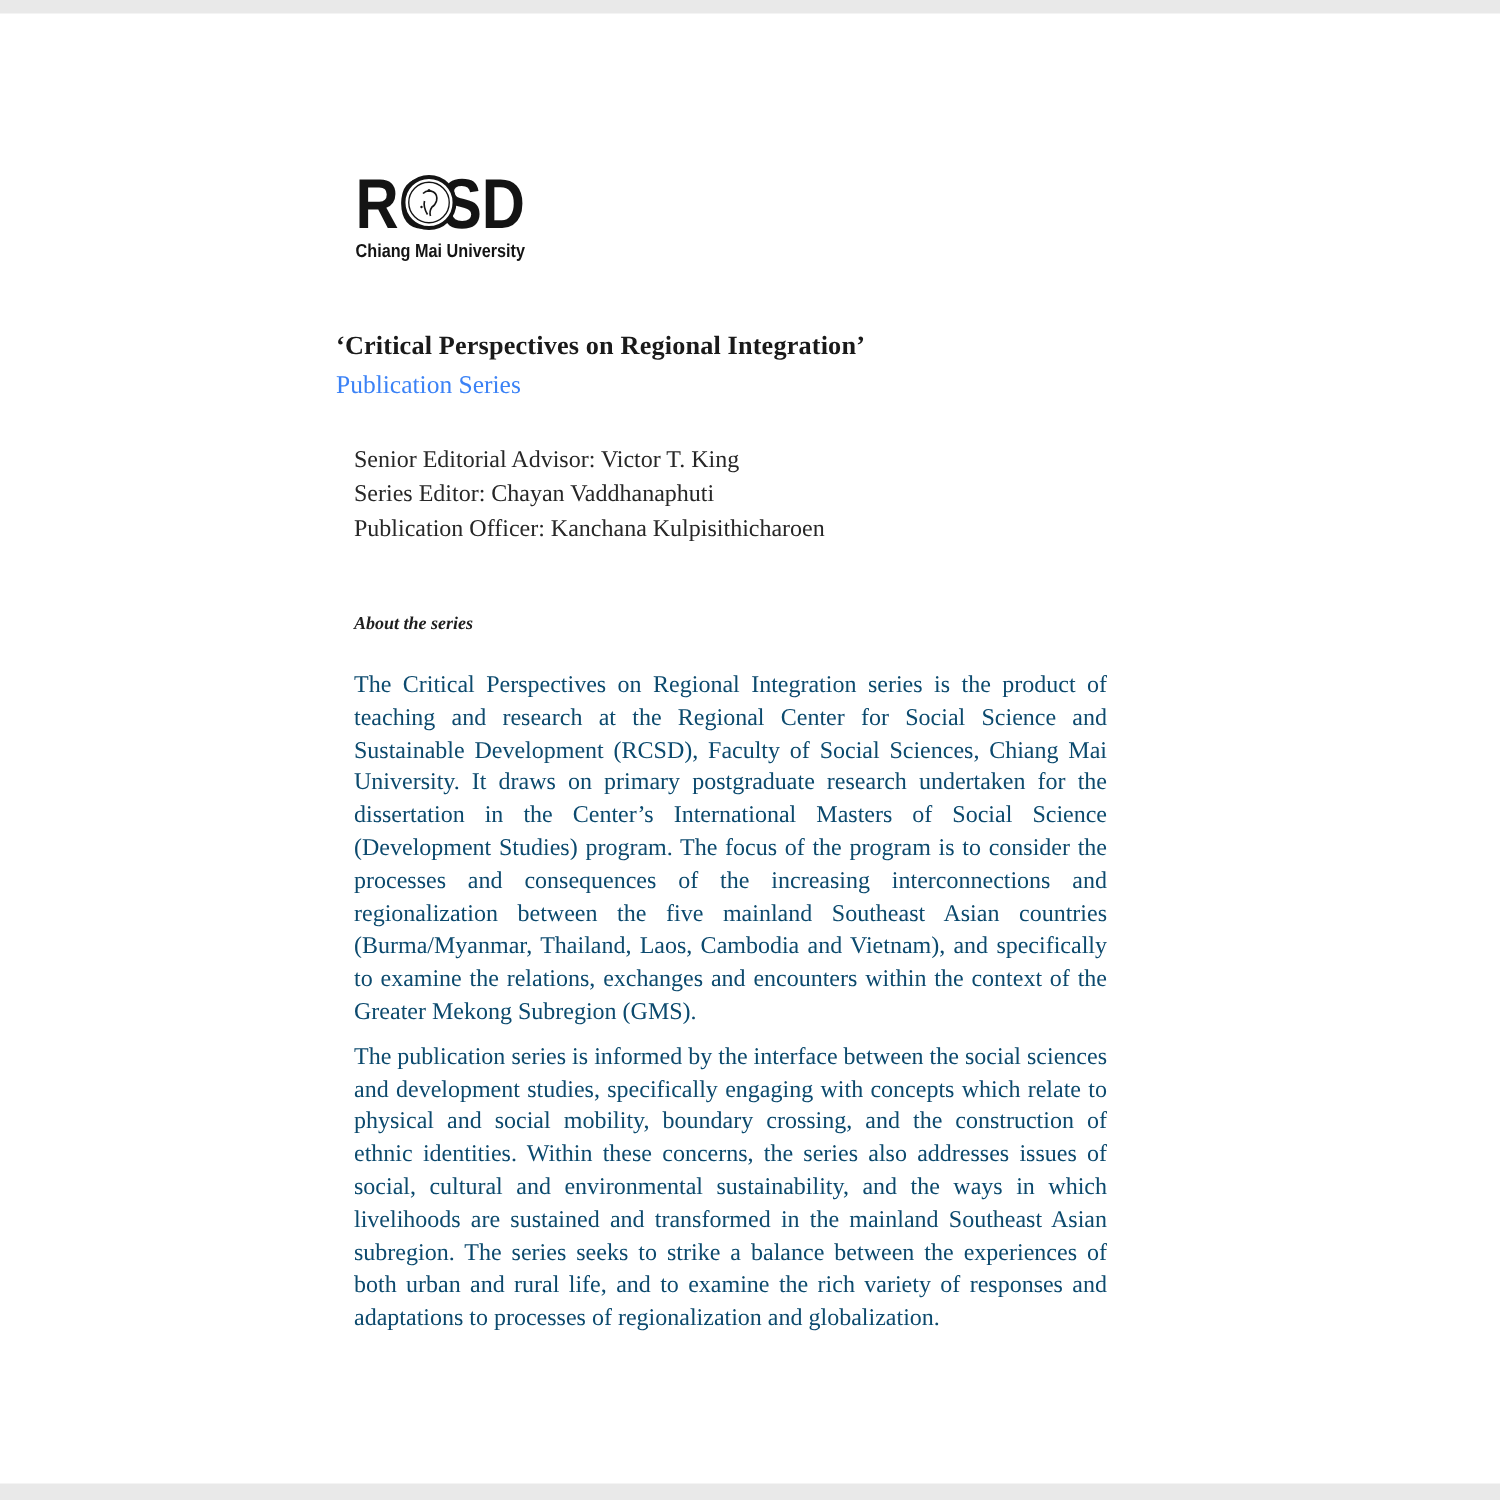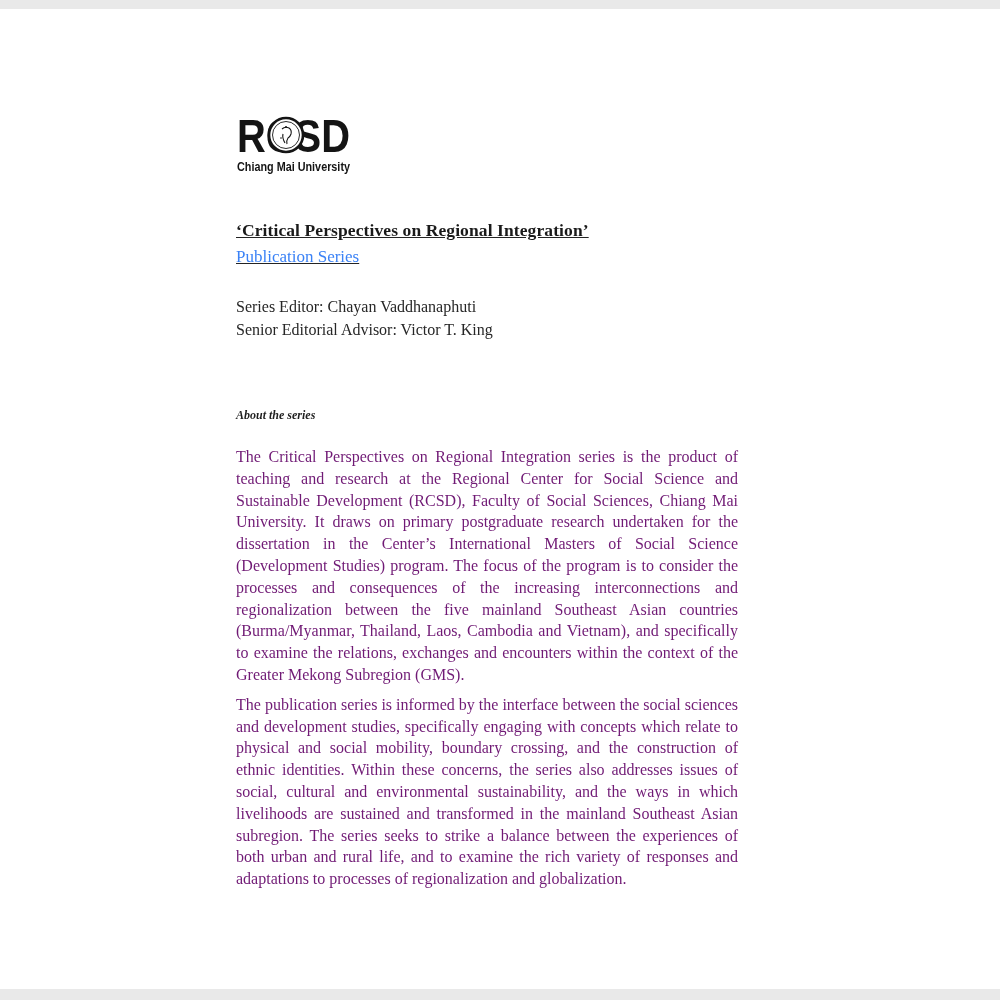--- a/index.html
+++ b/index.html
@@ -41,23 +41,22 @@
   }
   .logo .tagline {
     font-family: "Liberation Sans", sans-serif;
     font-weight: 700;
     font-size: 12.5px;
     fill: #141414;
   }
 
   .title-block {
     position: absolute;
-    left: 236px;
+    left: 224px;
     top: 219px;
-    text-decoration: underline;
   }
   .title-block h1 {
     margin: 0;
     font-size: 17.5px;
     line-height: 22px;
     font-weight: 700;
     color: #1a1a1a;
     letter-spacing: 0.1px;
   }
   .title-block .subtitle {
@@ -90,21 +89,21 @@
   }
 
   .body-text {
     position: absolute;
     left: 236px;
     top: 446px;
     width: 502px;
     font-size: 16px;
     line-height: 21.8px;
     text-align: justify;
-    color: #701a75;
+    color: #0c4a6e;
   }
   .body-text p { margin: 0; }
   .body-text p + p { margin-top: 8px; }
 </style>
 </head>
 <body>
 
 <div class="page">
 
   <div class="edge top"></div>
@@ -122,22 +121,23 @@
       <text class="tagline" x="0" y="55" textLength="113" lengthAdjust="spacingAndGlyphs">Chiang Mai University</text>
     </svg>
   </div>
 
   <div class="title-block">
     <h1>‘Critical Perspectives on Regional Integration’</h1>
     <div class="subtitle">Publication Series</div>
   </div>
 
   <div class="credits">
+    <div>Senior Editorial Advisor: Victor T. King</div>
     <div>Series Editor: Chayan Vaddhanaphuti</div>
-    <div>Senior Editorial Advisor: Victor T. King</div>
+    <div>Publication Officer: Kanchana Kulpisithicharoen</div>
   </div>
 
   <h2 class="section-heading">About the series</h2>
 
   <div class="body-text">
     <p>The Critical Perspectives on Regional Integration series is the product of teaching and research at the Regional Center for Social Science and Sustainable Development (RCSD), Faculty of Social Sciences, Chiang Mai University. It draws on primary postgraduate research undertaken for the dissertation in the Center’s International Masters of Social Science (Development Studies) program. The focus of the program is to consider the processes and consequences of the increasing interconnections and regionalization between the five mainland Southeast Asian countries (Burma/Myanmar, Thailand, Laos, Cambodia and Vietnam), and specifically to examine the relations, exchanges and encounters within the context of the Greater Mekong Subregion (GMS).</p>
     <p>The publication series is informed by the interface between the social sciences and development studies, specifically engaging with concepts which relate to physical and social mobility, boundary crossing, and the construction of ethnic identities. Within these concerns, the series also addresses issues of social, cultural and environmental sustainability, and the ways in which livelihoods are sustained and transformed in the mainland Southeast Asian subregion. The series seeks to strike a balance between the experiences of both urban and rural life, and to examine the rich variety of responses and adaptations to processes of regionalization and globalization.</p>
   </div>
 
   <div class="edge bottom"></div>

